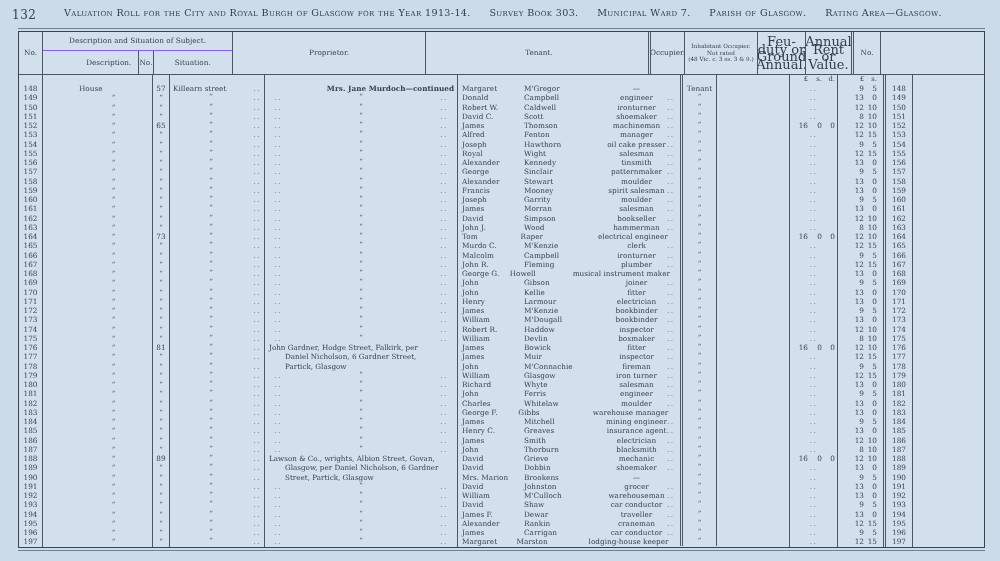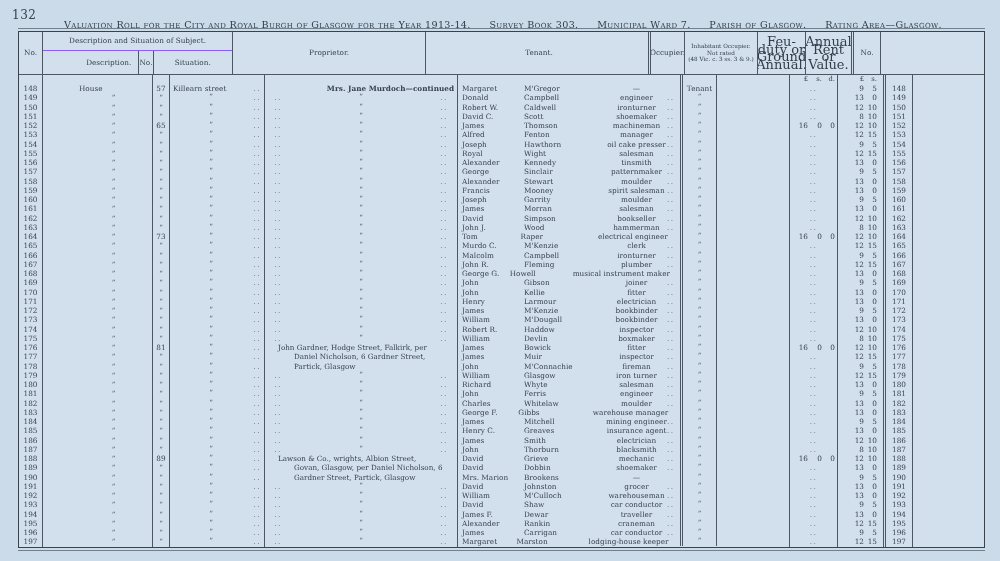--- a/index.html
+++ b/index.html
@@ -10,21 +10,20 @@
     color:#39424e;
     -webkit-font-smoothing:antialiased;
   }
   
   .page-num{position:absolute;left:12px;top:8px;font-size:12px;letter-spacing:.5px;}
   .title-row{
     position:absolute;left:64px;right:58px;top:7px;height:14px;
     display:flex;justify-content:space-between;align-items:baseline;
     font-variant:small-caps;font-size:9.6px;letter-spacing:.35px;color:#323c47;
     white-space:nowrap;
-    margin-top:12px;
   }
   
   .table-wrap{
     position:absolute;left:18px;top:28px;width:967px;
     border-top:1px solid #74808c;border-bottom:1px solid #74808c;
     padding:2px 0;box-sizing:border-box;
   }
   .vtable{
     border:1.5px solid #39434d;background:#d2e0ed;box-sizing:border-box;
   }
@@ -73,21 +72,21 @@
   .sit-dots{width:12px;text-align:right;}
   
   .c-prop{padding:0 3px;}
   .p-ditto{display:flex;}
   .p-dots{width:20px;text-align:center;}
   .p-mid{flex:1;text-align:center;}
   .prop-text{display:block;text-align:right;padding-left:6px;font-weight:bold;}
   .prop-flow{
     position:absolute;top:0;left:4px;right:14px;z-index:3;
     font-size:7.2px;line-height:9.26px;text-align:left;
-    padding-left:16px;text-indent:-16px;white-space:normal;overflow:visible;margin-left:9px;
+    padding-left:16px;text-indent:-16px;white-space:normal;overflow:visible;
   }
   
   .c-ten{display:flex;padding-left:4px;}
   .t-first{width:62px;}
   .t-last{width:82px;}
   .t-occ{flex:1;text-align:center;}
   .t-dots{width:13px;text-align:left;}
   
   .c-occ{text-align:center;}
   

